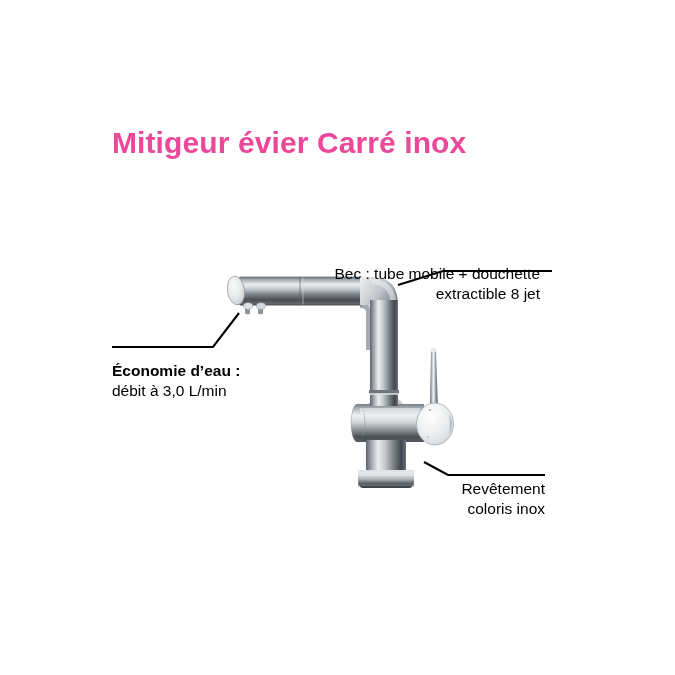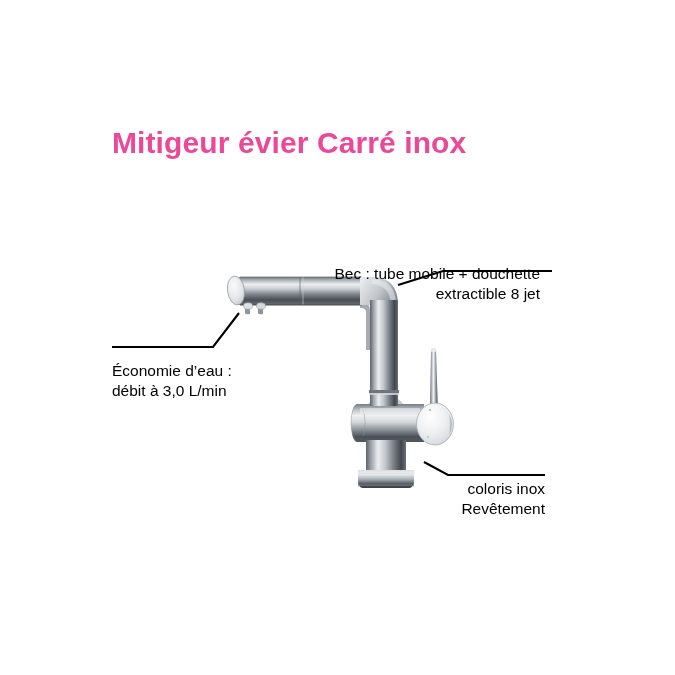--- a/index.html
+++ b/index.html
@@ -32,21 +32,21 @@
   }
 
   
   .annot {
     position: absolute;
     color: #000000;
     font-size: 15.5px;
     line-height: 20px;
     white-space: nowrap;
   }
-  .annot .l-bold { font-weight: normal; }
+  .annot .l-bold { font-weight: bold; }
   .annot.right { text-align: right; }
   .annot.left  { text-align: left; }
 
   #annot-spout {
     left: 254px;
     top: 228px;
     width: 286px;
     margin-top: 36px;
   }
   #annot-eco {
@@ -263,17 +263,17 @@
     <div>Bec : tube mobile + douchette</div>
     <div>extractible 8 jet</div>
   </div>
 
   <div class="annot left" id="annot-eco">
     <div class="l-bold">Économie d’eau :</div>
     <div>débit à 3,0 L/min</div>
   </div>
 
   <div class="annot right" id="annot-finish">
+    <div>Revêtement</div>
     <div>coloris inox</div>
-    <div>Revêtement</div>
   </div>
 
 </div>
 
 </body></html>

